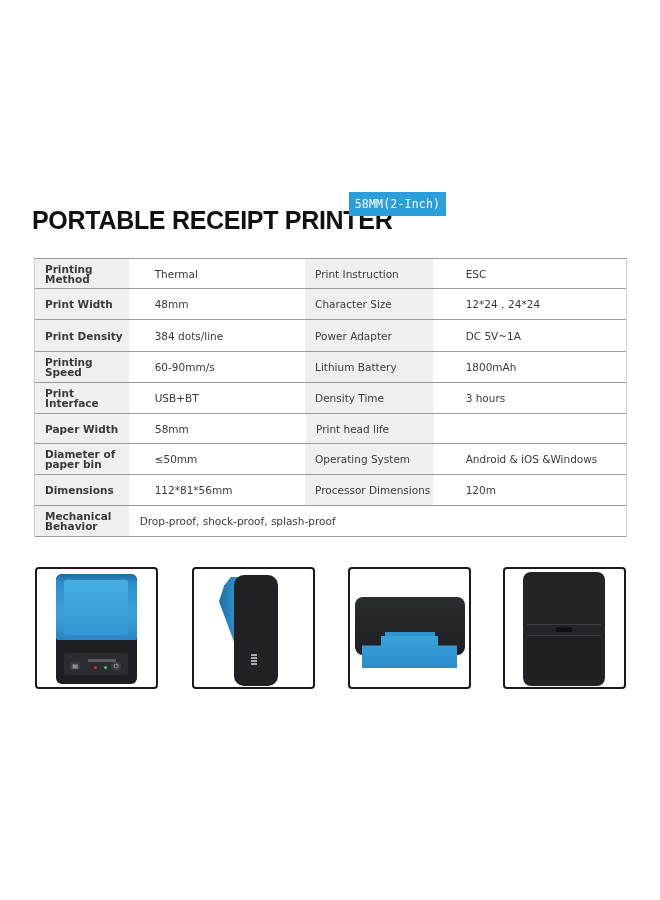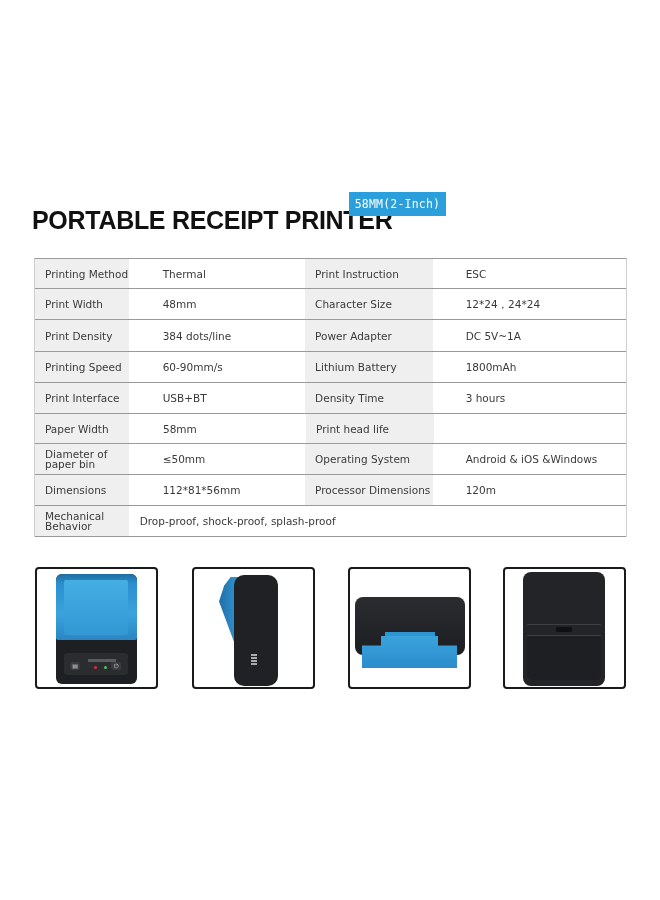--- a/index.html
+++ b/index.html
@@ -19,22 +19,22 @@
       font-size: 11.5px; line-height: 24px; text-align: center; letter-spacing: 0.2px;
     }
 
     .spec-table {
       position: absolute; left: 34px; top: 258px; width: 593px;
       border-top: 1px solid #9a9a9a; border-left: 1px solid #cfcfcf; border-right: 1px solid #cfcfcf;
     }
     .row { display: flex; border-bottom: 1px solid #9a9a9a; font-size: 10.5px; color: #3a3a3a; }
     .cell { display: flex; align-items: center; padding-left: 10px; line-height: 10px; }
     .lab { background: #efefef; }
-    .c1 { width: 94px; }
-    .c2 { width: 177px; padding-left: 34px; }
+    .c1 { width: 94px; font-weight: bold; }
+    .c2 { width: 177px; padding-left: 26px; }
     .c3 { width: 128px; }
     .c4 { width: 194px; padding-left: 33px; }
     .wide { width: 499px; padding-left: 11px; }
 
     .frame {
       position: absolute; top: 567px; width: 123px; height: 122px;
       border: 2px solid #1a1a1a; border-radius: 4px; background: #fff; overflow: hidden;
     }
 
     

